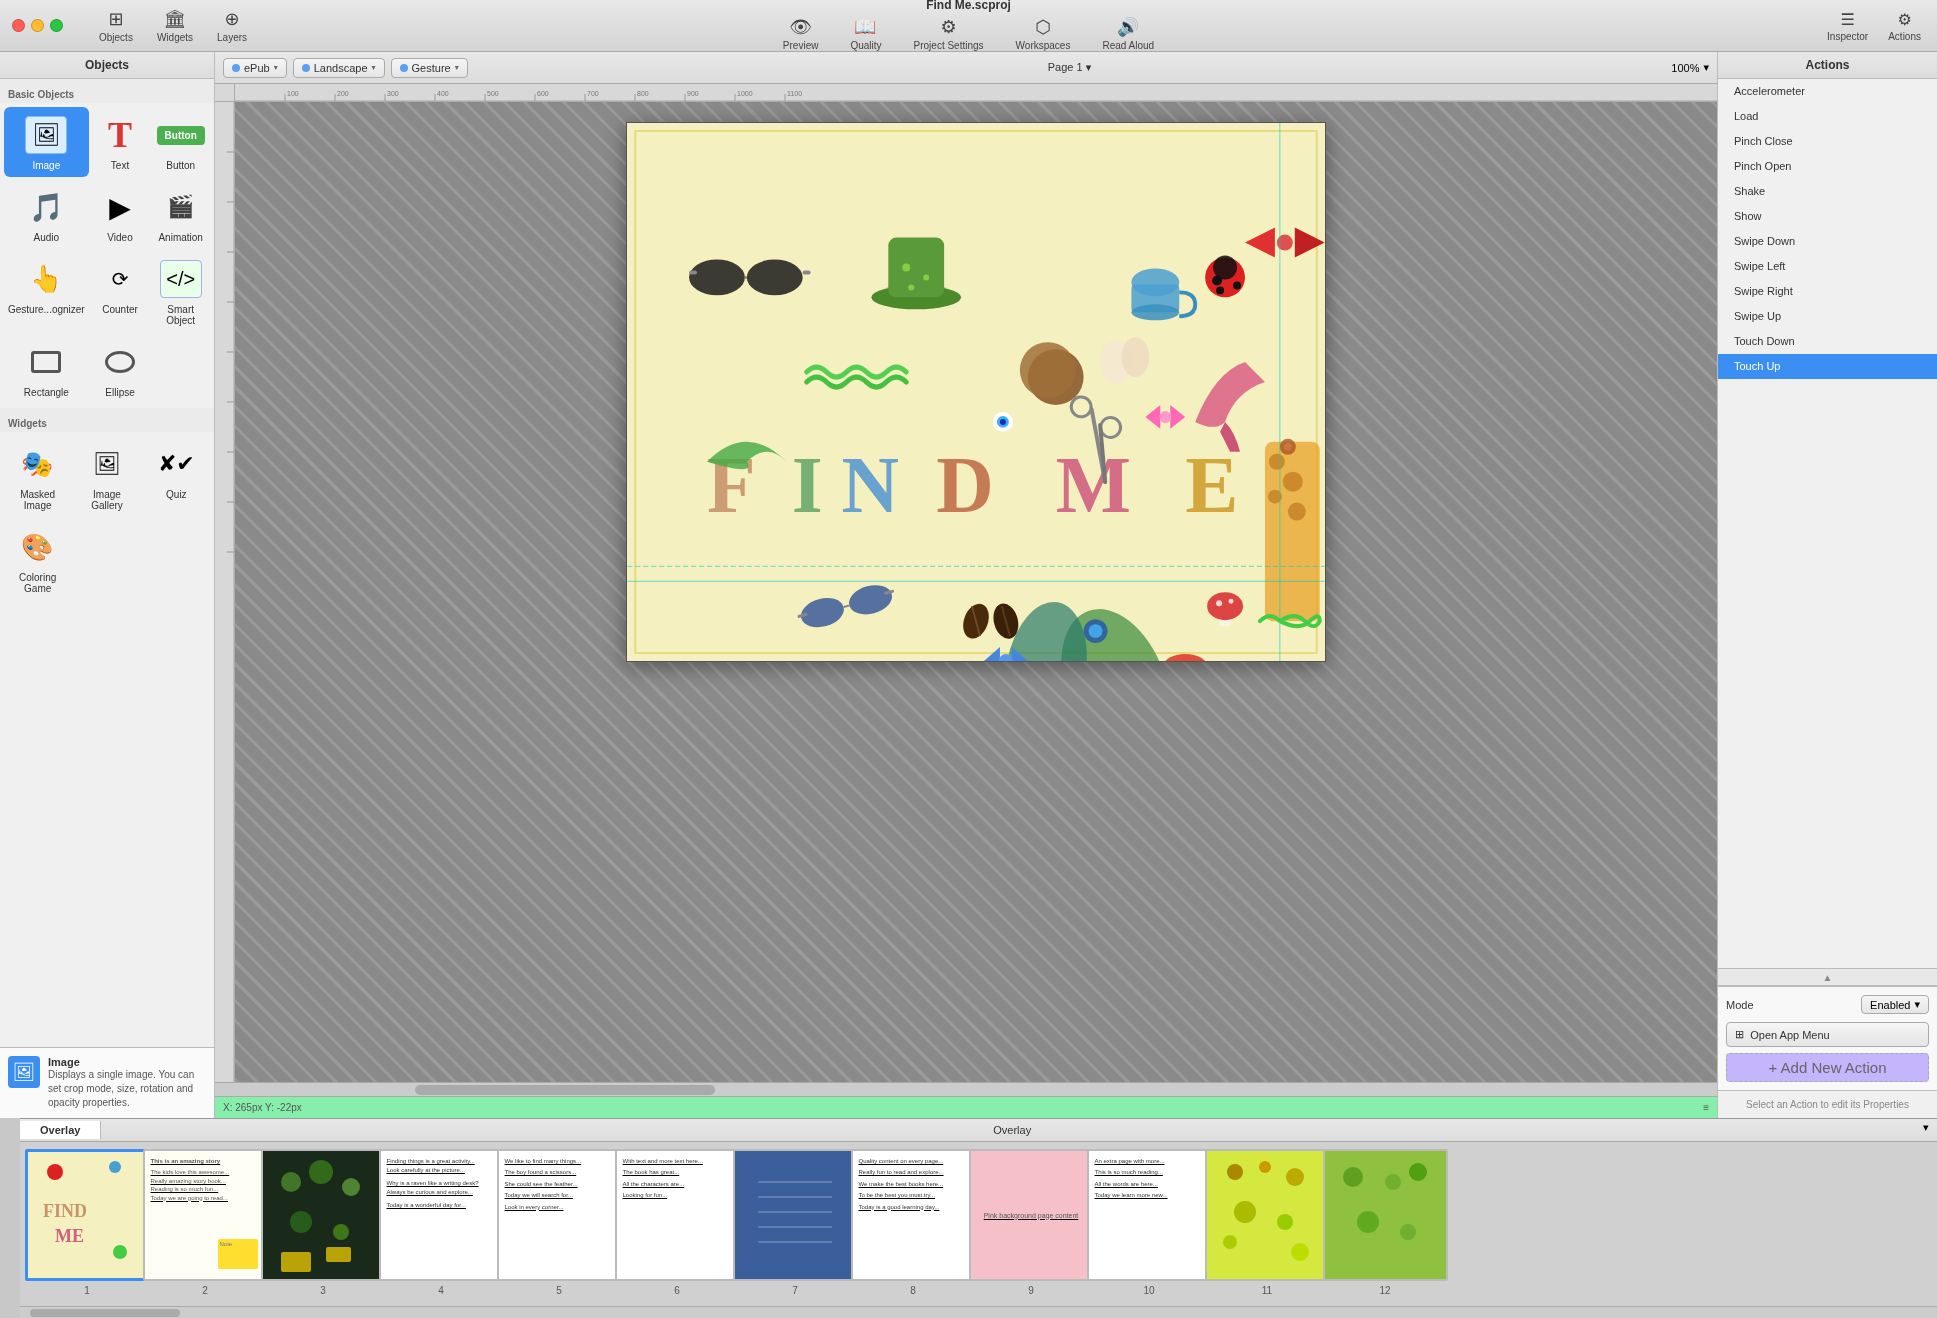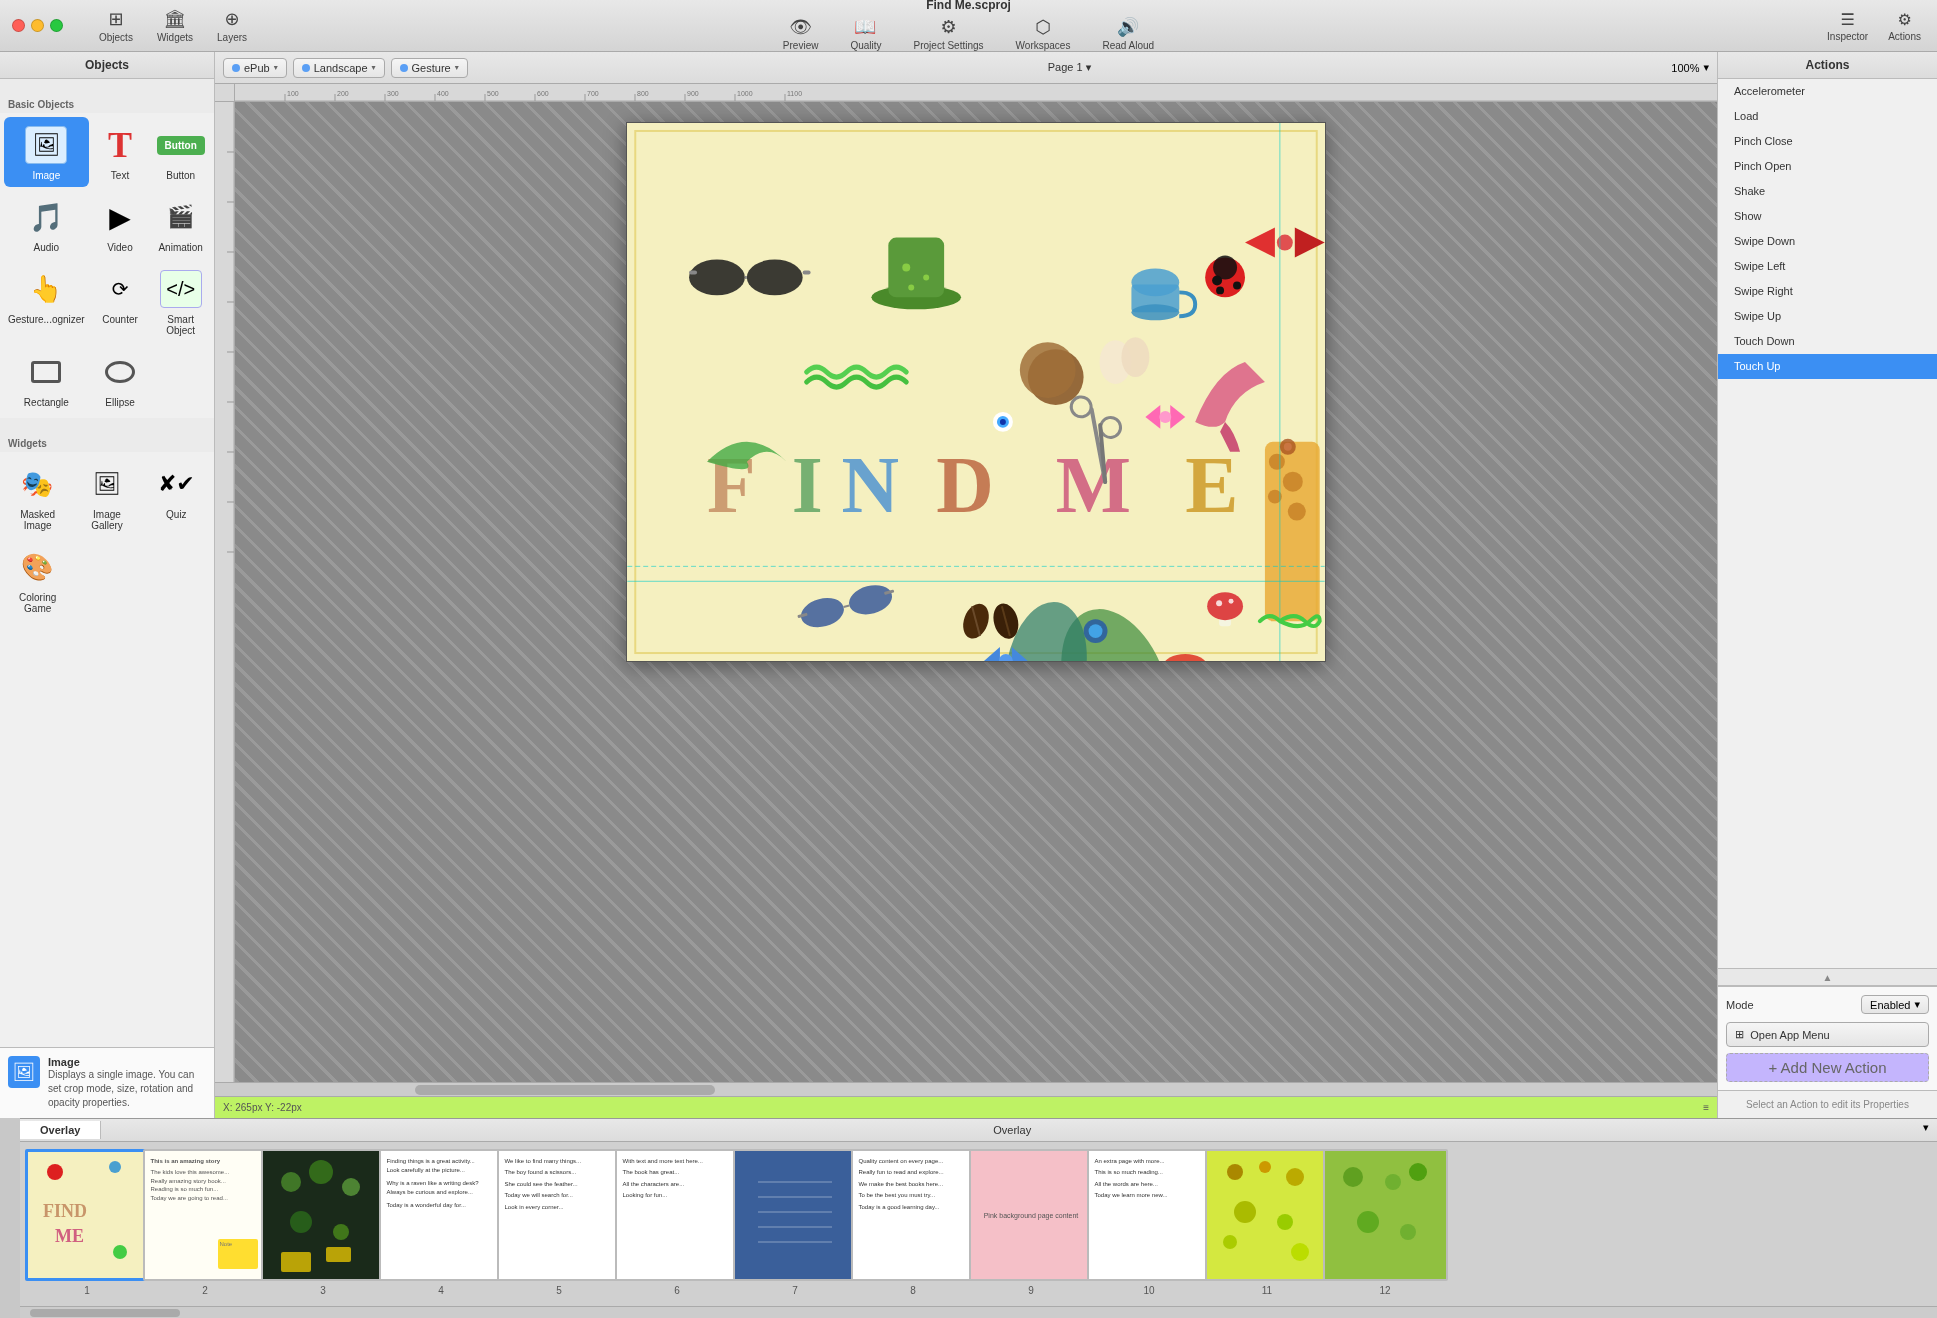--- a/index.html
+++ b/index.html
@@ -96,21 +96,21 @@
       font-weight: 600;
       font-size: 12px;
       color: #333;
       background: linear-gradient(to bottom, #e8e8e8, #dcdcdc);
       border-bottom: 1px solid #bbb;
     }
     .section-label {
       font-size: 10px;
       font-weight: 600;
       color: #666;
-      padding: 20px 8px 3px;
+      padding: 10px 8px 3px;
       background: #ebebeb;
     }
     .objects-grid {
       display: grid;
       grid-template-columns: repeat(3, 1fr);
       gap: 2px;
       padding: 4px;
     }
     .object-item {
       display: flex;
@@ -384,33 +384,34 @@
     .thumb-img {
       width: 125px;
       height: 132px;
       border: 2px solid #bbb;
       border-radius: 2px;
       overflow: hidden;
       position: relative;
       background: #fff;
       display: flex;
       justify-content: center;
+      text-decoration: underline;
     }
     .page-thumb.active .thumb-img {
       border: 3px solid #3b8ff3;
     }
     .thumb-num {
       font-size: 10px;
       color: #555;
     }
 
     
     .status-bar {
       height: 22px;
-      background: #bef264;
+      background: #86efac;
       border-top: 1px solid #aaa;
       display: flex;
       align-items: center;
       padding: 0 8px;
       font-size: 10px;
       color: #555;
       justify-content: space-between;
     }
 
     

